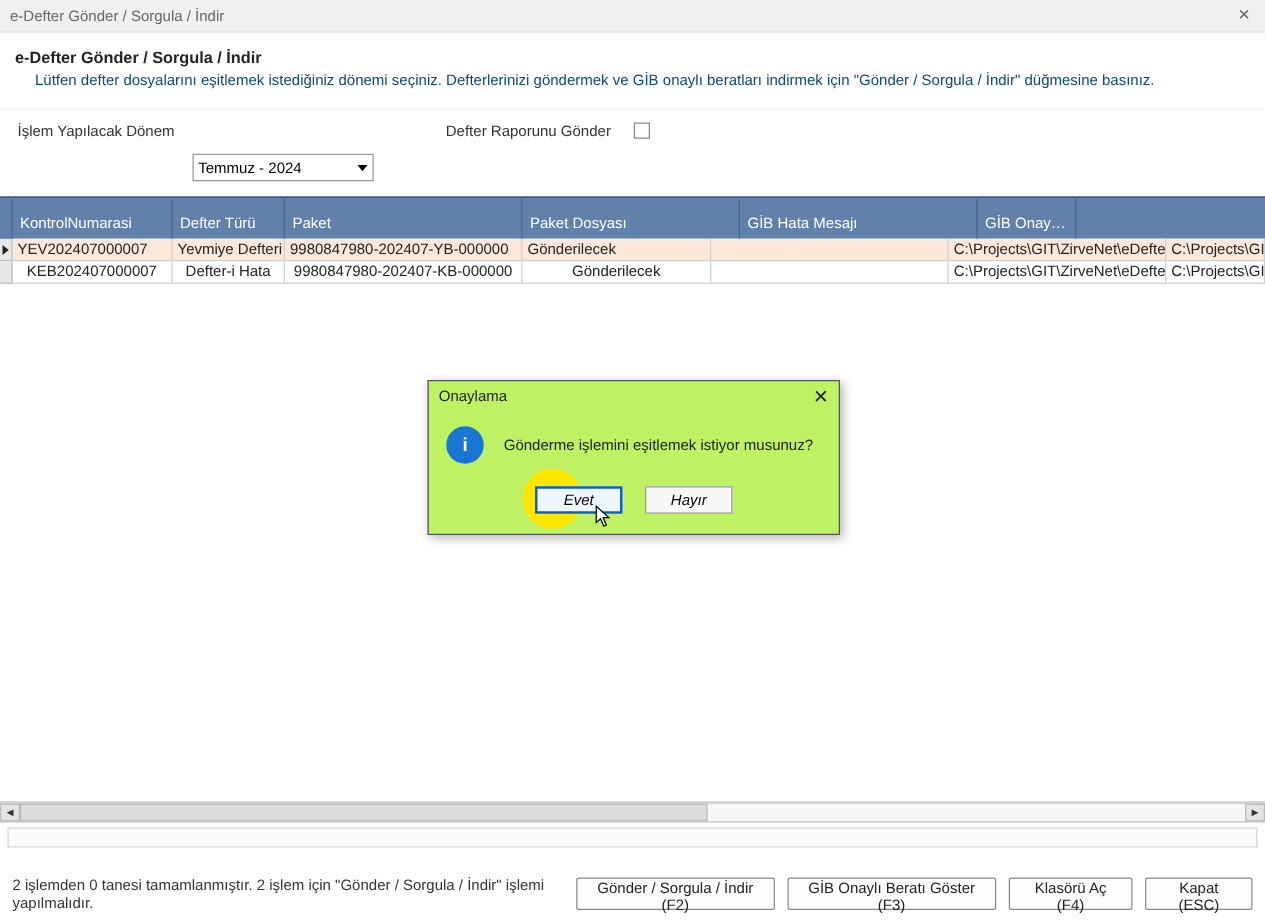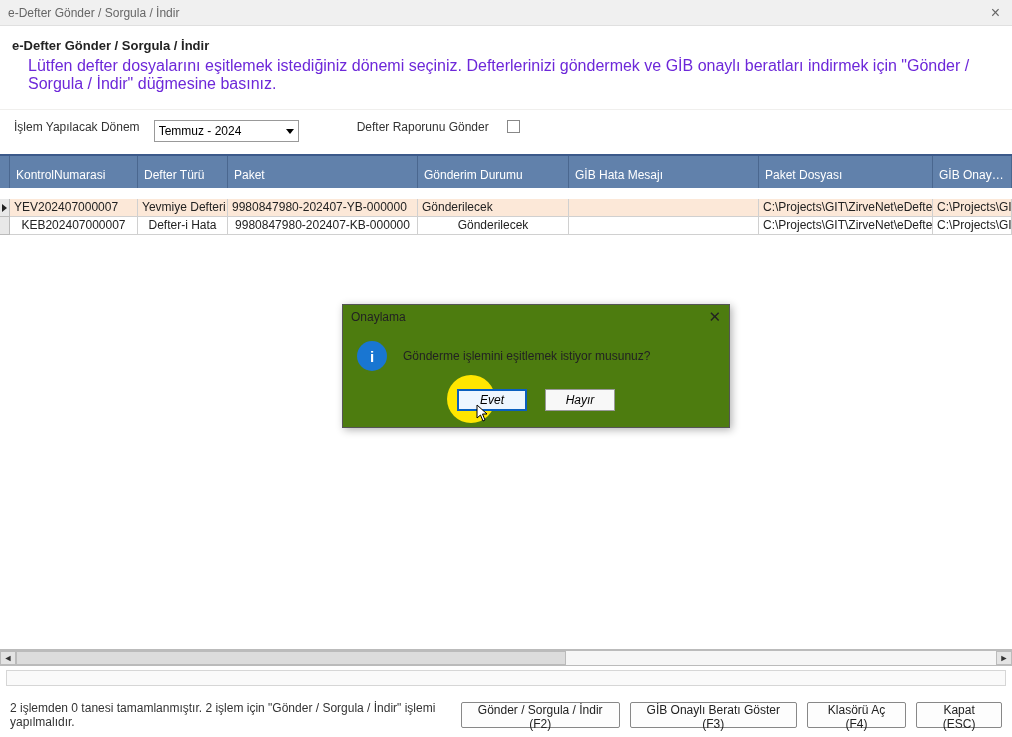--- a/index.html
+++ b/index.html
@@ -3,27 +3,27 @@
   <meta charset="utf-8">
   <style>
     * { box-sizing: border-box; margin: 0; padding: 0; font-family: "Segoe UI", Tahoma, sans-serif; font-size: 12px; }
     body { width: 1012px; height: 737px; background: #fff; position: relative; overflow: hidden; }
     
     .titlebar { height: 26px; background: #f0f0f0; padding: 0 8px; display: flex; align-items: center; justify-content: space-between; color: #666; border-bottom: 1px solid #e0e0e0; }
     .titlebar .close-x { font-size: 16px; color: #666; cursor: pointer; padding: 0 4px; }
     
     .header-section { padding: 12px 12px 8px 12px; }
     .header-section .title { font-weight: bold; font-size: 13px; color: #222; }
-    .header-section .subtitle { padding: 4px 0 0 16px; color: #6d28d9; font-size: 16px; }
+    .header-section .subtitle { padding: 4px 0 0 16px; color: #0c4a6e; font-size: 12px; }
     
     .hr-light { height: 1px; background: #f0efed; margin: 8px 0 10px 0; }
     
     .controls-row { padding: 0 14px 12px 14px; display: flex; gap: 14px; }
     .controls-row label { color: #333; }
-    .period-select { width: 145px; height: 22px; border: 1px solid #999; background: #fff; padding: 0 4px; display: flex; align-items: center; justify-content: space-between; font-size: 12px; }
+    .period-select { width: 145px; height: 22px; border: 1px solid #999; background: #fff; padding: 0 4px; display: flex; align-items: center; justify-content: space-between; font-size: 12px; margin-top: 25px; }
     .period-select .caret { border-left: 4px solid transparent; border-right: 4px solid transparent; border-top: 5px solid #000; }
     .chk { width: 13px; height: 13px; border: 1px solid #888; background: #fff; display: inline-block; vertical-align: middle; margin-left: 4px; }
     
     .grid-wrap { border-top: 2px solid #3c5a8a; border-bottom: 1px solid #bbb; }
     .grid-header { display: flex; background: #6181ab; color: #fff; font-size: 12px; height: 32px; align-items: stretch; }
     .grid-header .cell { border-right: 1px solid #4a678f; padding: 12px 6px 6px 6px; white-space: nowrap; overflow: hidden; text-overflow: ellipsis; }
     .row-indicator-col { width: 10px; background: #6181ab; border-right: 1px solid #4a678f; }
     
     .grid-row { display: flex; height: 18px; align-items: stretch; font-size: 12px; }
     .grid-row.r0 { background: #fce8d8; }
@@ -33,36 +33,36 @@
     .grid-row .ind .tri { border-top: 4px solid transparent; border-bottom: 4px solid transparent; border-left: 5px solid #222; }
     
     .c-kontrol { width: 128px; }
     .c-defter  { width: 90px; }
     .c-paket   { width: 190px; }
     .c-gonderim{ width: 151px; }
     .c-hata    { width: 190px; }
     .c-dosya   { width: 174px; }
     .c-onay    { width: 79px; }
     
-    .grid-body { height: 450px; overflow: hidden; background: #fff; margin-top: 11px; }
+    .grid-body { height: 450px; overflow: hidden; background: #fff; }
     
     .hscroll { height: 16px; border-top: 1px solid #bbb; border-bottom: 1px solid #bbb; background: #f0f0f0; display: flex; align-items: stretch; }
     .hscroll .btn { width: 16px; background: #e4e4e4; border: 1px solid #bbb; display: flex; align-items: center; justify-content: center; font-size: 9px; color: #333; }
     .hscroll .track { flex: 1; background: #f6f6f6; position: relative; }
     .hscroll .thumb { position: absolute; left: 0; top: 0; bottom: 0; width: 550px; background: #dcdcdc; border: 1px solid #bbb; }
     
     .mini-sep { height: 16px; border: 1px solid #d6d6d6; margin: 4px 6px 0 6px; background: #fafafa; }
     
     .footer { position: absolute; bottom: 8px; left: 0; right: 0; padding: 0 10px; display: flex; align-items: center; justify-content: space-between; }
     .footer .status { color: #333; font-size: 12px; }
     .footer .buttons { display: flex; gap: 10px; }
     .footer .btn { height: 26px; padding: 0 12px; border: 1px solid #888; background: #fdfdfd; color: #222; cursor: pointer; font-size: 12px; border-radius: 2px; }
     
     .modal-overlay { position: absolute; left: 0; top: 0; right: 0; bottom: 0; }
-    .dialog { position: absolute; left: 342px; top: 304px; width: 388px; background: #4d7c0f; border: 1px solid #555; box-shadow: 2px 2px 8px rgba(0,0,0,0.3); }
+    .dialog { position: absolute; left: 342px; top: 304px; width: 330px; background: #bef264; border: 1px solid #555; box-shadow: 2px 2px 8px rgba(0,0,0,0.3); }
     .dialog .dlg-title { height: 24px; display: flex; align-items: center; justify-content: space-between; padding: 0 8px; font-size: 12px; color: #222; }
     .dialog .dlg-title .x { font-size: 15px; color: #222; cursor: pointer; font-weight: normal; }
     .dialog .dlg-body { padding: 12px 14px 8px 14px; display: flex; align-items: center; gap: 16px; }
     .info-icon { width: 30px; height: 30px; border-radius: 50%; background: #1976d2; color: #fff; display: flex; align-items: center; justify-content: center; font-size: 15px; font-weight: bold; flex-shrink: 0; }
     .dlg-msg { color: #222; font-size: 12px; }
     .dlg-buttons { padding: 10px 0 16px 0; display: flex; justify-content: center; gap: 18px; }
     .dlg-buttons .dbtn { width: 70px; height: 22px; border: 1px solid #999; background: #f8f8f8; font-size: 12px; position: relative; z-index: 3; cursor: pointer; font-style: italic; }
     .dlg-buttons .dbtn.primary { border: 2px solid #0a5fbf; background: #eef6ff; }
     .cursor { position: absolute; left: 476px; top: 404px; z-index: 6; pointer-events: none; }
     .cursor svg { width: 16px; height: 18px; }
@@ -94,23 +94,22 @@
   <label>Defter Raporunu Gönder</label>
   <span class="chk"></span>
 </div>
 
 <div class="grid-wrap">
   <div class="grid-header">
     <div class="row-indicator-col"></div>
     <div class="cell c-kontrol">KontrolNumarasi</div>
     <div class="cell c-defter">Defter Türü</div>
     <div class="cell c-paket">Paket</div>
-    <div class="cell c-gonderim">Gönderim Durumu</div>
+    <div class="cell c-dosya">Paket Dosyası</div>
     <div class="cell c-hata">GİB Hata Mesajı</div>
-    <div class="cell c-dosya">Paket Dosyası</div>
     <div class="cell c-onay">GİB Onaylı Pa</div>
   </div>
   <div class="grid-body">
     <div class="grid-row r0">
       <div class="ind">
           <div class="tri"></div>
         </div>
       <div class="cell c-kontrol">YEV202407000007</div>
       <div class="cell c-defter">Yevmiye Defteri</div>
       <div class="cell c-paket">9980847980-202407-YB-000000</div>

